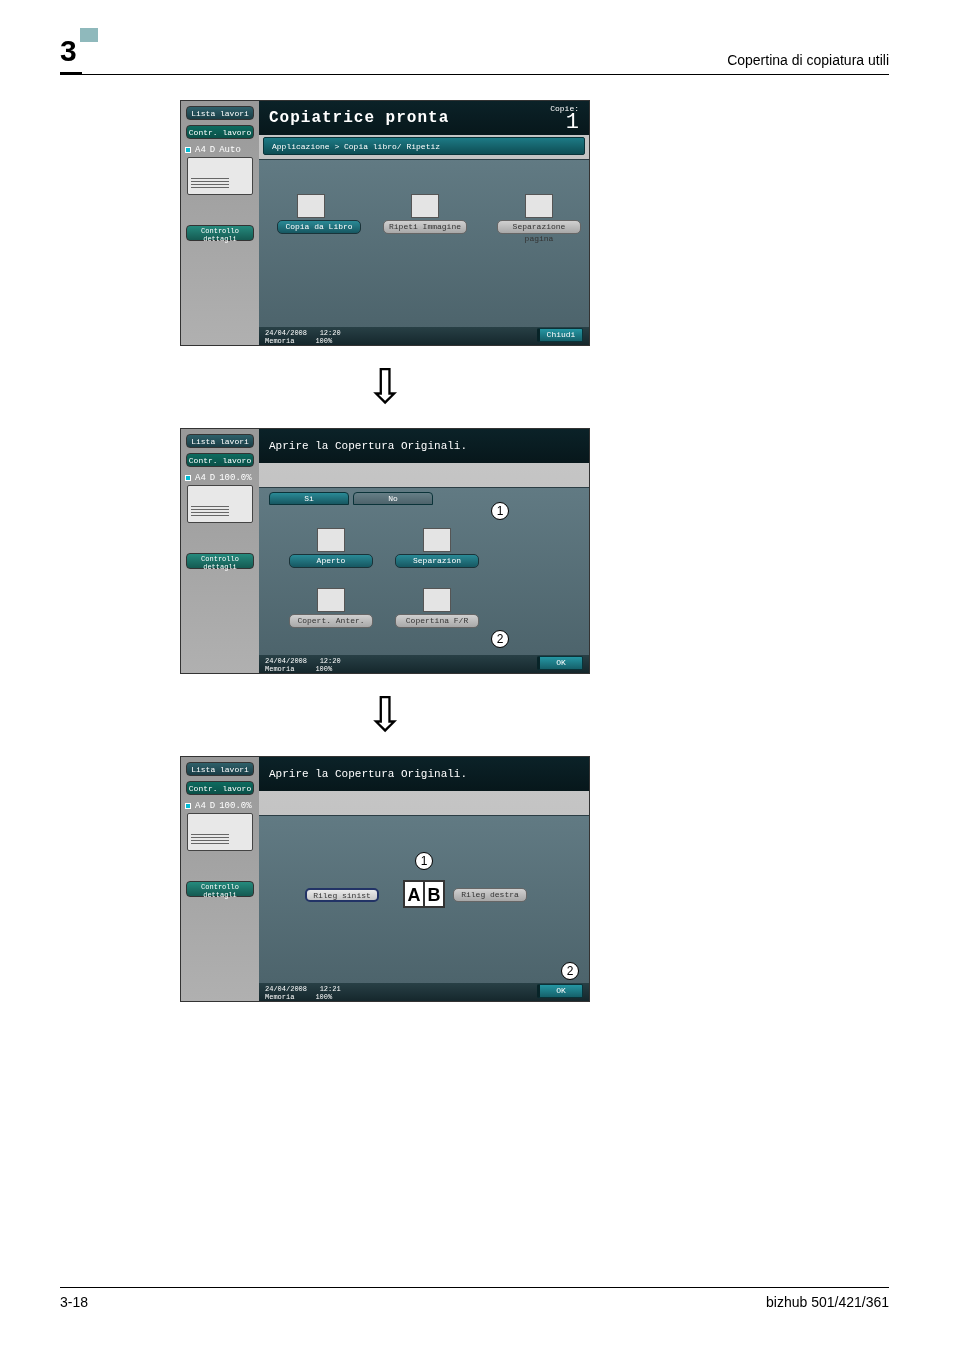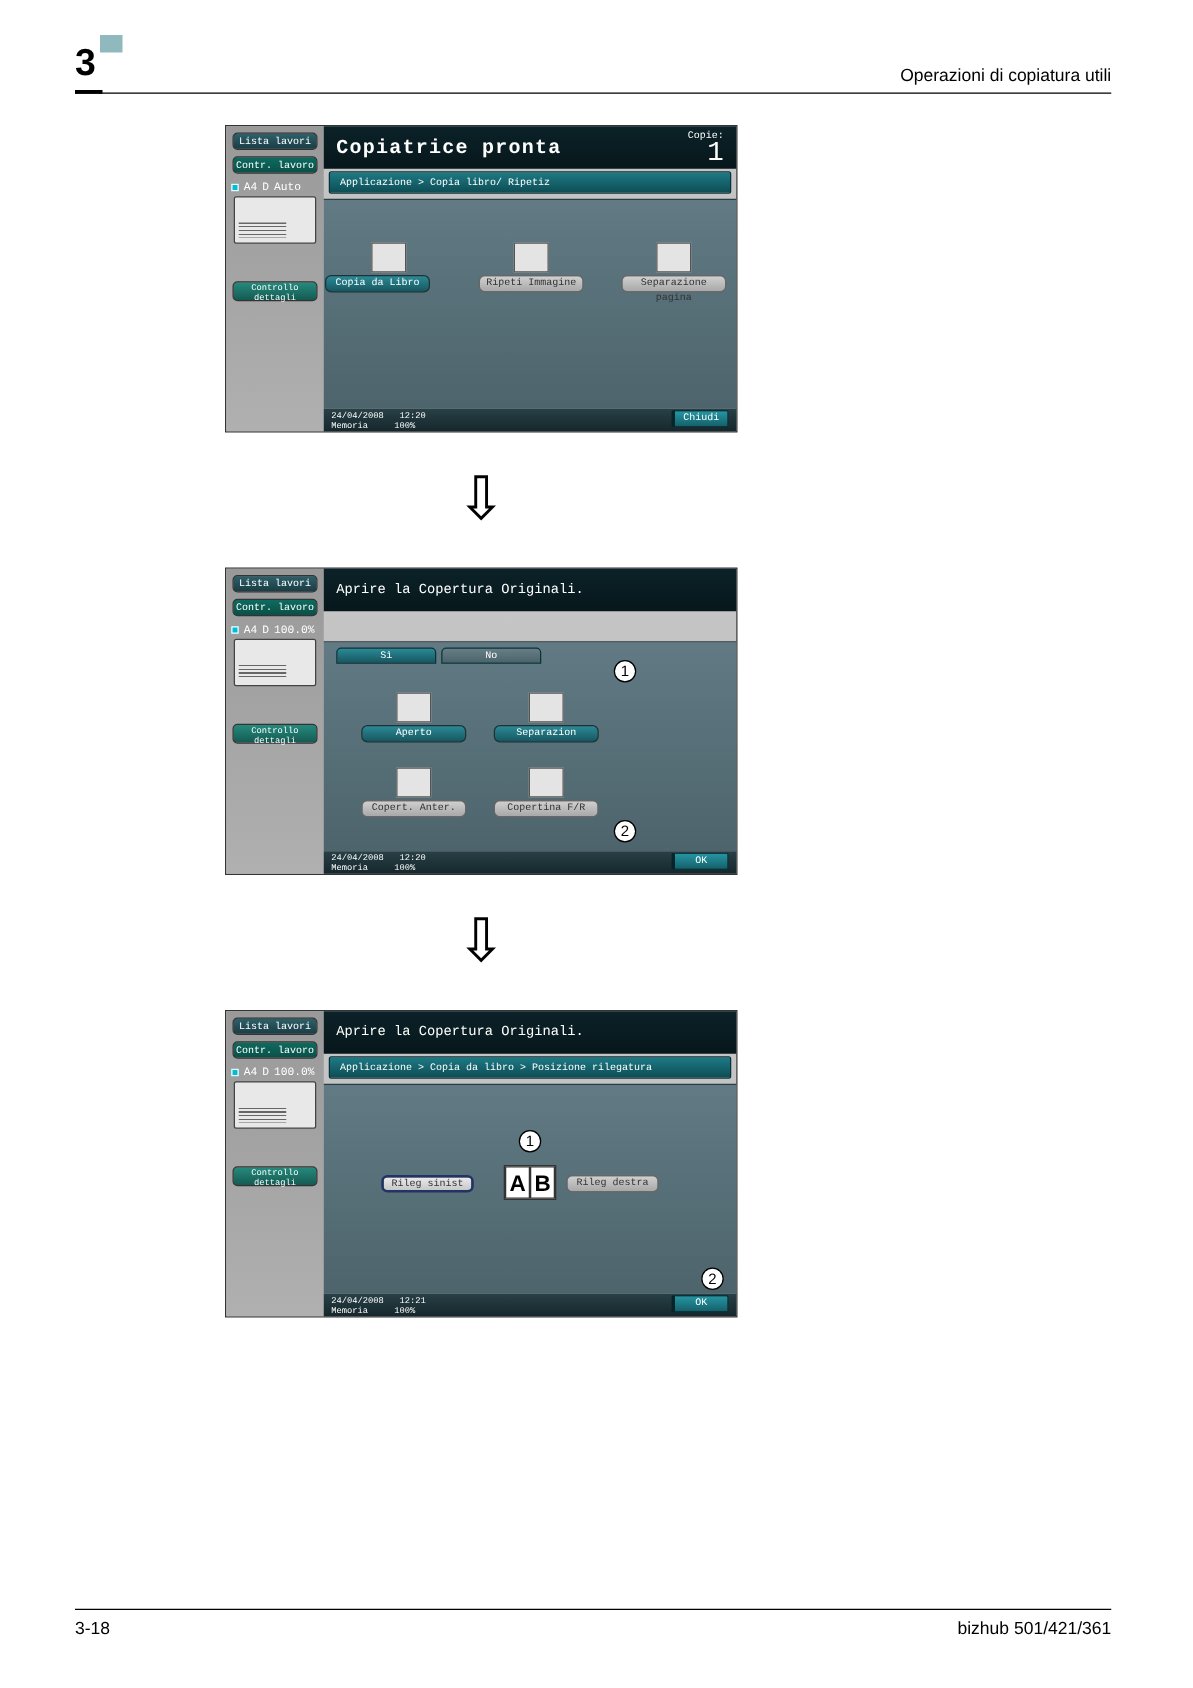--- a/index.html
+++ b/index.html
@@ -60,21 +60,21 @@
   }
 
   .content {
     position: absolute;
     top: 100px;
     left: 0;
     width: 770px;
     display: flex;
     flex-direction: column;
     align-items: center;
-    gap: 34px;
+    gap: 21px;
   }
 
   .panel {
     width: 410px;
     height: 246px;
     background: linear-gradient(#c7c7c7, #b8b8b8);
     border: 1px solid #333;
     position: relative;
     font-family: "Courier New", monospace;
     font-size: 9px;
@@ -276,21 +276,21 @@
 </style>
 </head>
 <body>
 
 <div class="page-header">
   <div class="chapter-num">
     <span class="chapter-bar"></span>
     <span>3</span>
     <span class="chapter-underline"></span>
   </div>
-  <div class="header-title">Operazioni di copiatura utili</div>
+  <div class="header-title">Copertina di copiatura utili</div>
 </div>
 
 <div class="content">
 
   <div class="panel">
     <div class="sidebar">
       <div class="sb-btn">Lista lavori</div>
       <div class="sb-btn teal">Contr. lavoro</div>
       <div class="sb-info">
         <span style="width:6px;height:6px;background:#00bcd4;border:1px solid #fff;"></span>
@@ -304,21 +304,21 @@
     <div class="topbar">
       <span class="topbar-title">Copiatrice pronta</span>
       <span class="copies">
         <span class="copies-label">Copie:</span>
         <span class="copies-val">1</span>
       </span>
     </div>
     <div class="crumb">Applicazione &gt; Copia libro/ Ripetiz</div>
     <div class="main-area">
       <div class="opt-icon" style="left:52px; top:34px;"></div>
-      <div class="opt-btn" style="left:1px; top:60px;">Copia da Libro</div>
+      <div class="opt-btn" style="left:18px; top:60px;">Copia da Libro</div>
       <div class="opt-icon" style="left:166px; top:34px;"></div>
       <div class="opt-btn gray" style="left:124px; top:60px;">Ripeti Immagine</div>
       <div class="opt-icon" style="left:280px; top:34px;"></div>
       <div class="opt-btn gray" style="left:238px; top:60px;">Separazione pagina</div>
     </div>
     <div class="footer-bar">
       <span><span>24/04/2008</span>&nbsp;&nbsp;&nbsp;<span>12:20</span><br><span>Memoria</span>&nbsp;&nbsp;&nbsp;&nbsp;&nbsp;<span>100%</span></span>
       <div class="close-btn">Chiudi</div>
     </div>
   </div>
@@ -378,21 +378,20 @@
         <span>A4</span>
         <span>D</span>
         <span>100.0%</span>
       </div>
       <div class="sb-thumb"></div>
       <div class="sb-detail">Controllo dettagli</div>
     </div>
     <div class="topbar">
       <span class="topbar-small">Aprire la Copertura Originali.</span>
     </div>
-    <div class="crumb">Applicazione &gt; Copia da libro &gt; Posizione rilegatura</div>
     <div class="main-area">
       <div class="callout" style="left:50%; transform:translateX(-50%); top:36px;">1</div>
       <div class="opt-btn sel" style="left:46px; top:72px; width:74px;">Rileg sinist</div>
       <div class="big-ab" style="top:64px;">
         <span>A</span>
         <span>B</span>
       </div>
       <div class="opt-btn gray" style="left:194px; top:72px; width:74px;">Rileg destra</div>
       <div class="callout" style="right:10px; top:146px;">2</div>
     </div>

